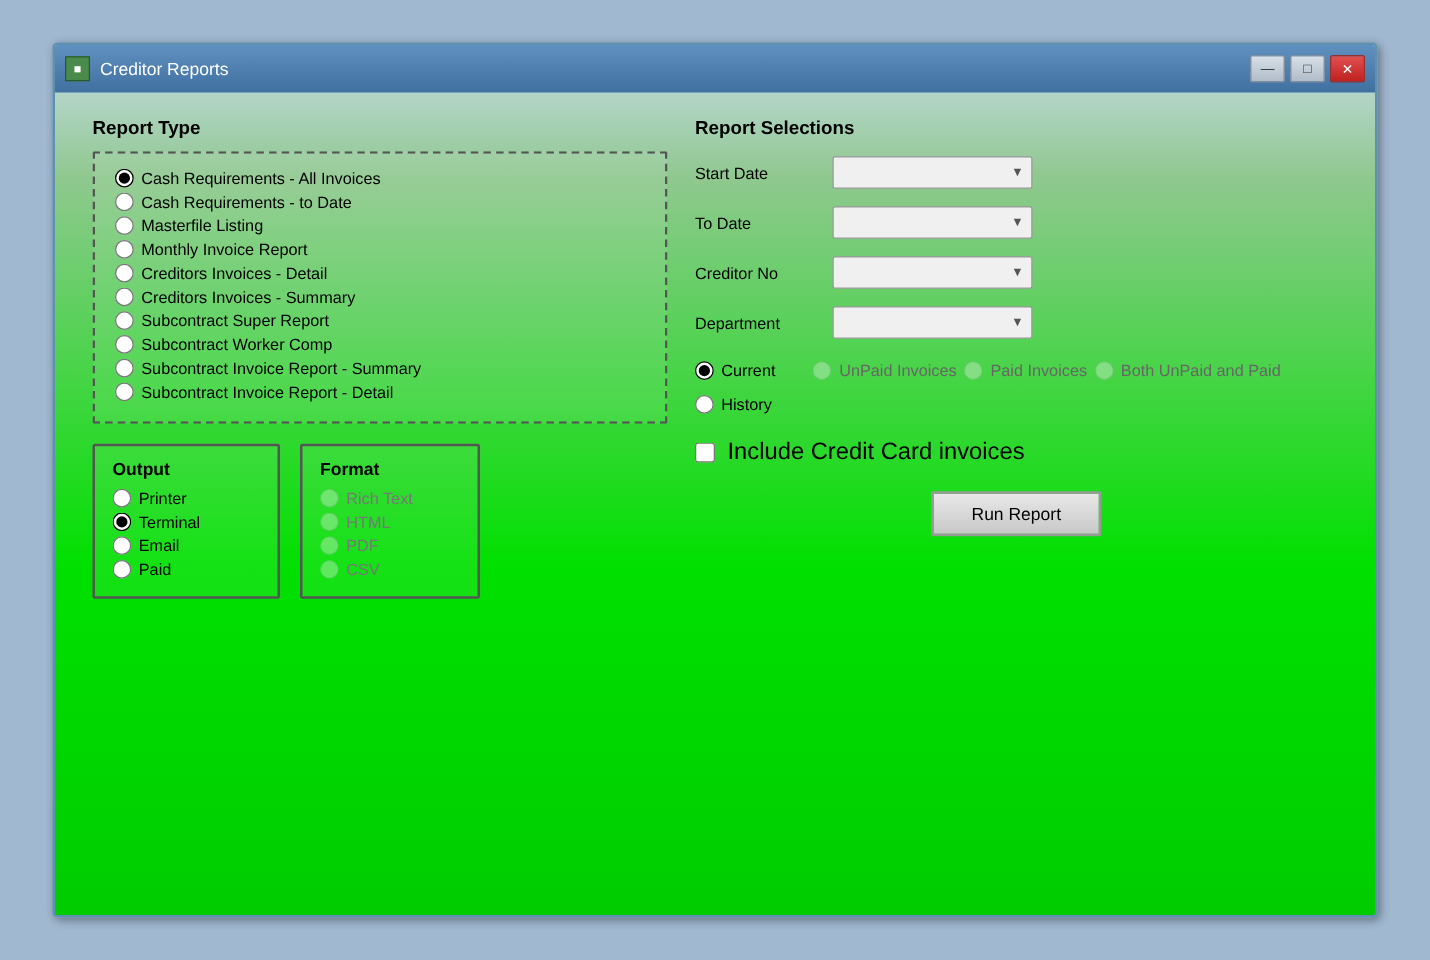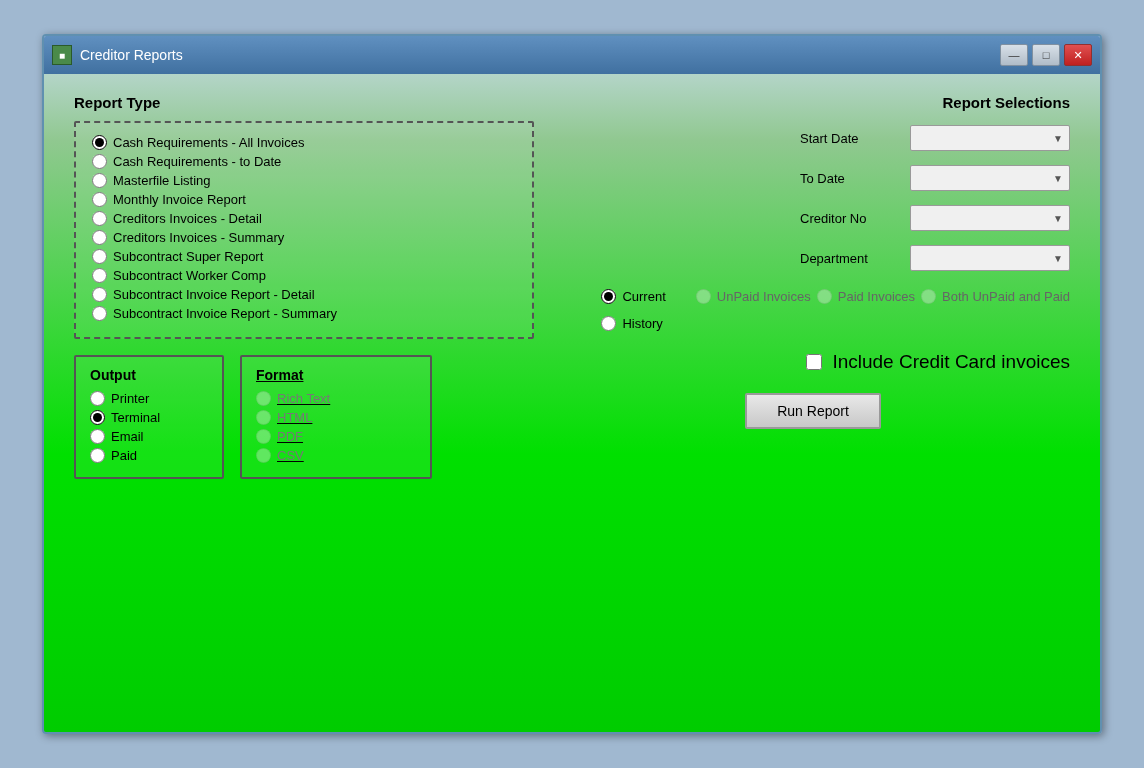--- a/index.html
+++ b/index.html
@@ -93,21 +93,20 @@
       width: 460px;
       display: flex;
       flex-direction: column;
       gap: 16px;
     }
 
     .right-panel {
       flex: 1;
       display: flex;
       flex-direction: column;
-      align-items: flex-end;
     }
 
     .section-title {
       font-size: 15px;
       font-weight: bold;
       color: #000;
       margin-bottom: 10px;
     }
 
     .report-type-box {
@@ -148,22 +147,21 @@
       padding: 10px 14px;
       background: rgba(255,255,255,0.08);
       border-radius: 2px;
     }
 
     .output-box {
       width: 150px;
     }
 
     .format-box {
-      width: 192px;
-      text-decoration: underline;
+      width: 144px;
     }
 
     .box-title {
       font-size: 14px;
       font-weight: bold;
       color: #000;
       margin-bottom: 8px;
     }
 
     .report-selections-title {
@@ -322,26 +320,26 @@
           </div>
           <div class="radio-item">
             <input type="radio" name="report-type" id="sub-super" style="">
             <label for="sub-super">Subcontract Super Report</label>
           </div>
           <div class="radio-item">
             <input type="radio" name="report-type" id="sub-worker" style="">
             <label for="sub-worker">Subcontract Worker Comp</label>
           </div>
           <div class="radio-item">
+            <input type="radio" name="report-type" id="sub-inv-summary" style="">
+            <label for="sub-inv-summary">Subcontract Invoice Report - Summary</label>
+          </div>
+          <div class="radio-item">
             <input type="radio" name="report-type" id="sub-inv-detail" style="">
             <label for="sub-inv-detail">Subcontract Invoice Report - Detail</label>
-          </div>
-          <div class="radio-item">
-            <input type="radio" name="report-type" id="sub-inv-summary" style="">
-            <label for="sub-inv-summary">Subcontract Invoice Report - Summary</label>
           </div>
         </div>
       </div>
 
       <div class="bottom-boxes">
         <div class="output-box">
           <div class="box-title">Output</div>
           <div class="radio-item">
             <input type="radio" name="output" id="printer" style="">
             <label for="printer">Printer</label>

